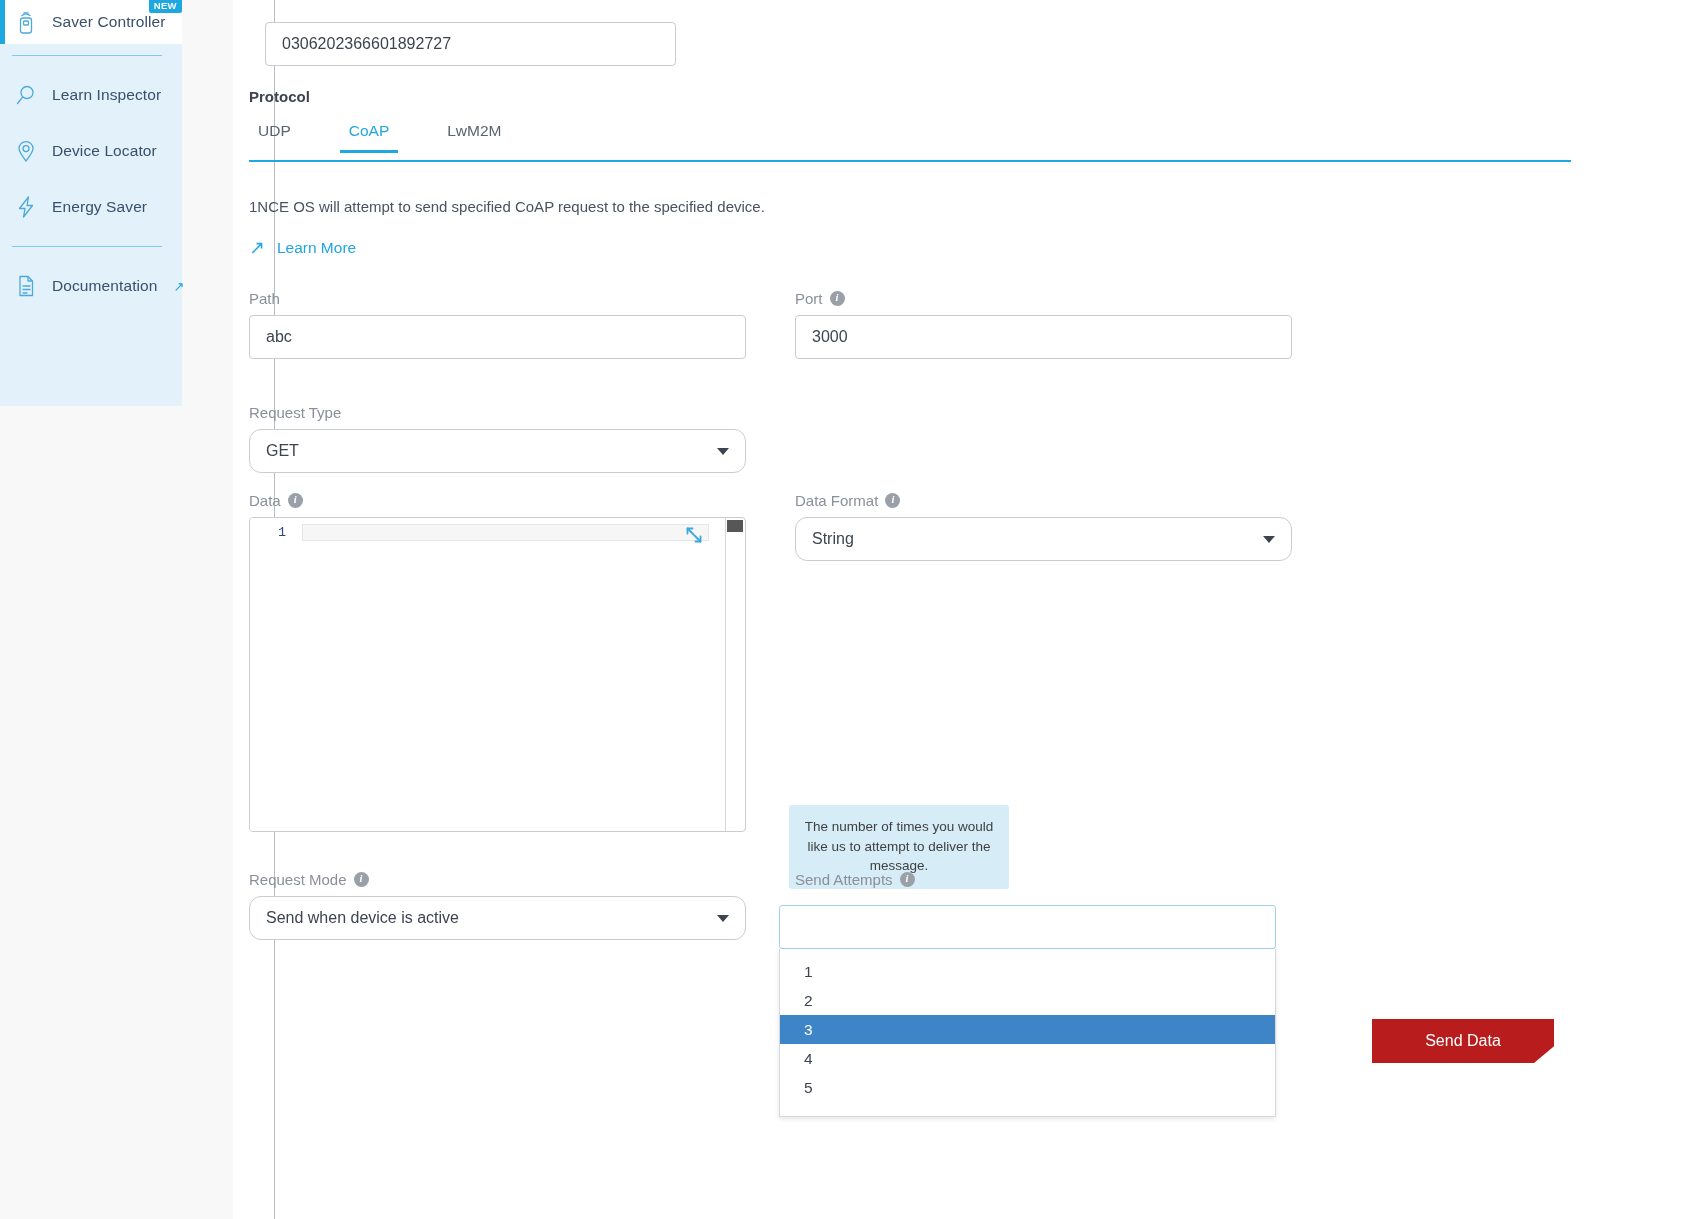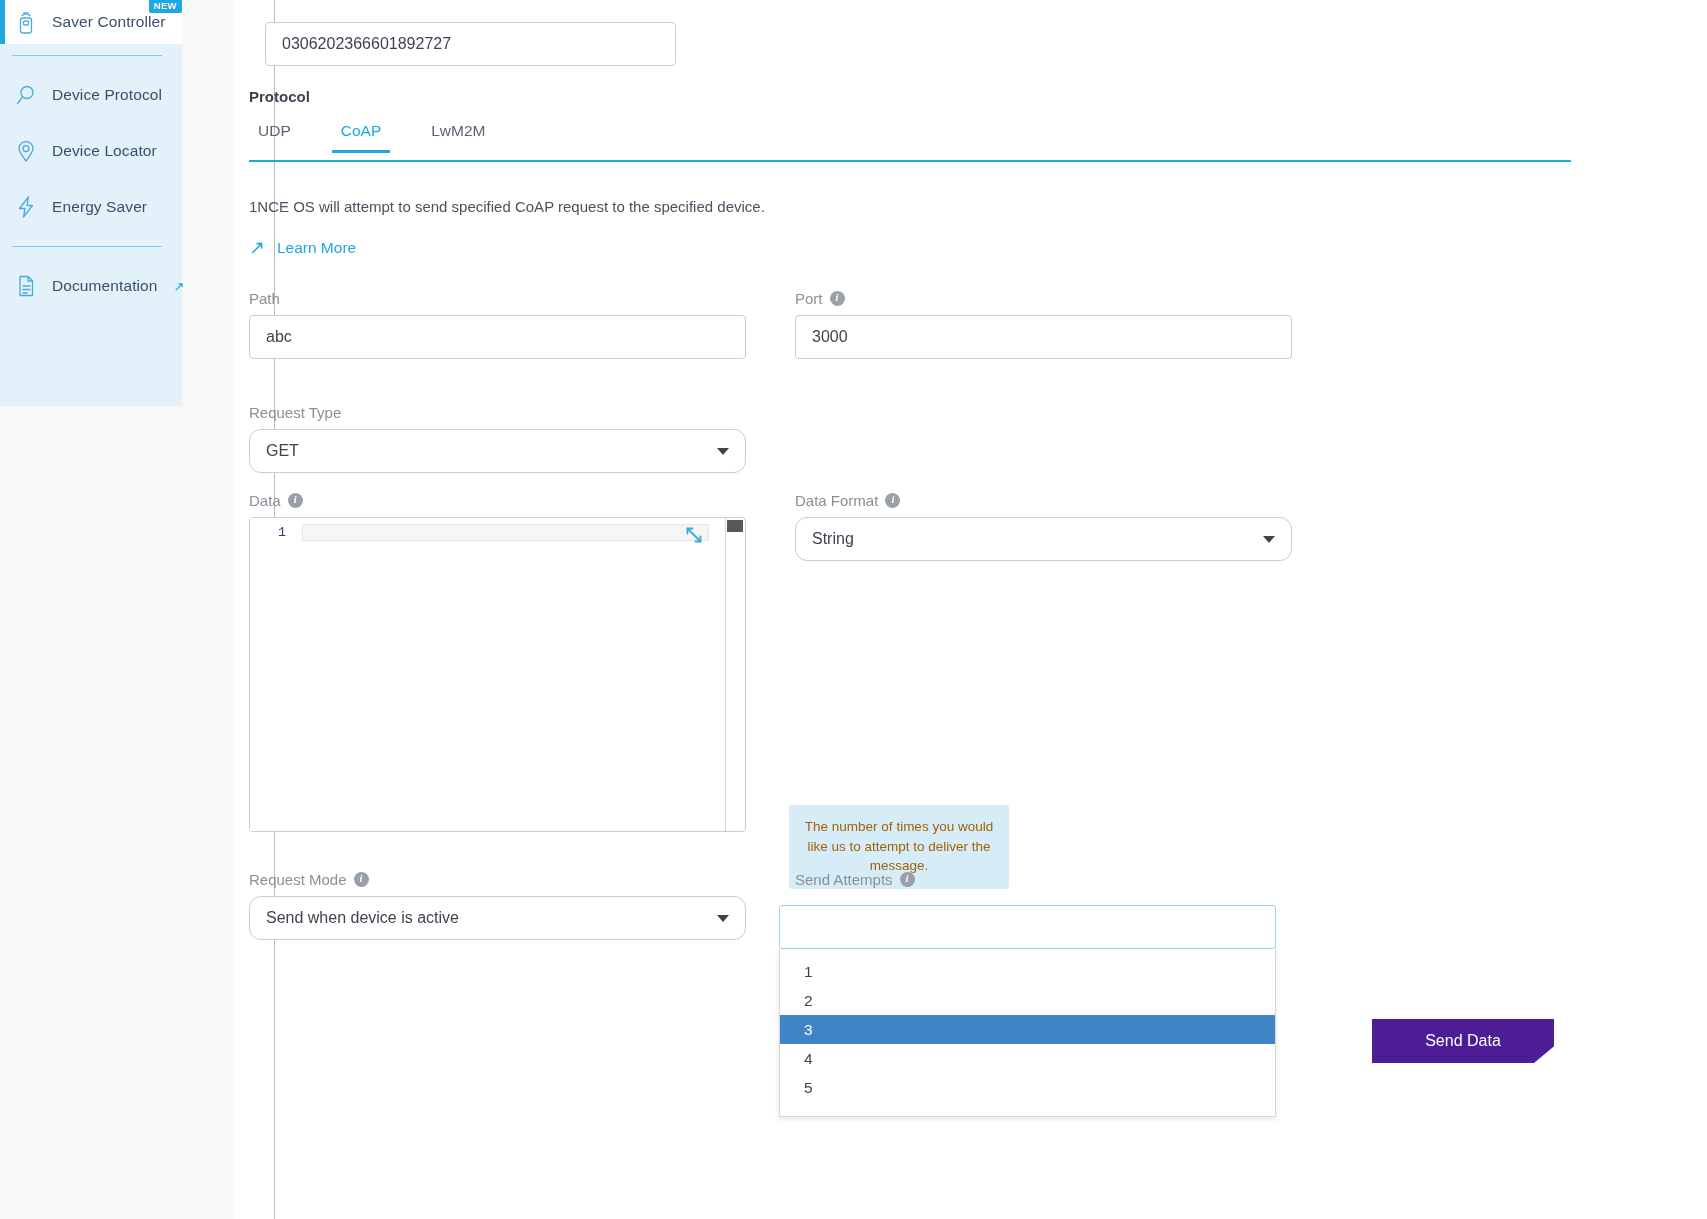--- a/index.html
+++ b/index.html
@@ -52,21 +52,21 @@
     width:100%; height:44px; border:1px solid #c9ccd1; border-radius:4px;
     background:#fff; padding:0 16px; font-size:16px; color:#3d4450;
     font-family:"Liberation Sans", sans-serif; display:flex; align-items:center;
   }
 
   .iccid-box { position:absolute; left:32px; top:3px; width:411px; height:44px;margin-top:19px; }
 
   .protocol-title { position:absolute; left:16px; top:88px; font-size:15px; font-weight:bold; color:#3d4450; }
 
   .tabs { position:absolute; left:16px; top:122px; width:1322px; height:40px; }
-  .tabs .tabrow { display:flex; gap:8px; }
+  .tabs .tabrow { display:flex; gap:16px; }
   .tab {
     font-size:15.5px; color:#5c6370; padding:0 9px 13px 9px; cursor:pointer;
     position:relative; margin-right:24px;
   }
   .tab.active { color:#1fa7e0; }
   .tab.active::after {
     content:""; position:absolute; left:0; right:0; bottom:0; height:3px; background:#1fa7e0;
   }
   .tabs-underline { position:absolute; left:16px; top:160px; width:1322px; height:1.5px; background:#1fa7e0; }
 
@@ -100,21 +100,21 @@
     position:absolute; left:52px; top:6px; right:36px; height:17px;
     border:1px solid #e6e6e6; background:#f6f6f6;
   }
   .ed-expand { position:absolute; right:40px; top:6px; width:22px; height:22px; color:#36a9e1; }
   .ed-vsep { position:absolute; right:19px; top:0; bottom:0; width:1px; background:#d6d6d6; }
   .ed-scrollbar { position:absolute; right:2px; top:2px; width:16px; height:12px; background:#575757; }
 
   
   .tooltip {
     position:absolute; left:556px; top:805px; width:220px;
-    background:#d6ecf7; color:#a16207; border-radius:3px;
+    background:#d6ecf7; color:#404040; border-radius:3px;
     font-size:13.5px; line-height:1.45; text-align:center; padding:12px 12px 13px 12px;
   }
 
   
   .combo-open {
     position:absolute; left:546px; top:905px; width:497px; height:44px;
     border:1px solid #9fd4ef; border-radius:3px; background:#fff;
   }
   .combo-list {
     position:absolute; left:546px; top:949px; width:497px; height:168px;
@@ -131,21 +131,21 @@
   
   .btn-ghost {
     position:absolute; left:1143px; top:1019px; width:170px; height:44px;
     border:1.5px solid #2aa3da; background:#fff; color:#2aa3da;
     font-size:16px; display:flex; align-items:center; justify-content:center;
     clip-path: polygon(0 0, 100% 0, 100% 62%, 83% 100%, 0 100%);
     cursor:pointer;
   }
   .btn-primary {
     position:absolute; left:1139px; top:1019px; width:182px; height:44px;
-    background:#4c1d95; color:#fff; font-size:16px;
+    background:#b91c1c; color:#fff; font-size:16px;
     display:flex; align-items:center; justify-content:center;
     clip-path: polygon(0 0, 100% 0, 100% 62%, 89% 100%, 0 100%);
     cursor:pointer;
   }
 </style>
 </head>
 <body>
 
 <div id="app">
 
@@ -168,21 +168,21 @@
 
     <div class="divider"></div>
 
     <div class="nav-item">
       <span class="ico">
         <svg width="24" height="24" viewBox="0 0 24 24" fill="none" stroke="#4da9d9" stroke-width="1.3">
           <circle cx="13" cy="9.5" r="6"></circle>
           <path d="M8.6 14.2 3.5 20.5" stroke-linecap="round"></path>
         </svg>
       </span>
-      <span class="lbl">Device Protocol</span>
+      <span class="lbl">Learn Inspector</span>
     </div>
 
     <div class="nav-item">
       <span class="ico">
         <svg width="24" height="24" viewBox="0 0 24 24" fill="none" stroke="#4da9d9" stroke-width="1.3">
           <path d="M12 22c4.2-5.6 7-9 7-12.4A7 7 0 0 0 5 9.6C5 13 7.8 16.4 12 22z"></path>
           <circle cx="12" cy="9.6" r="3"></circle>
         </svg>
       </span>
       <span class="lbl">Device Locator</span>

